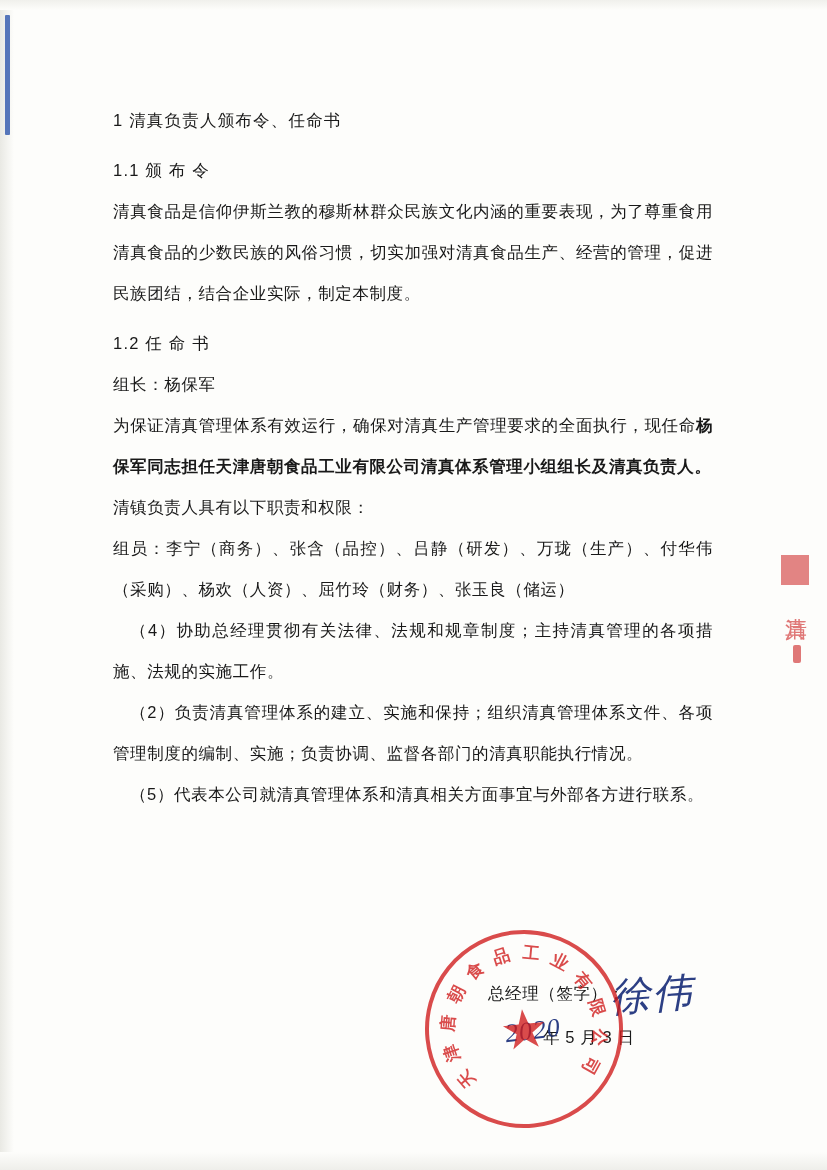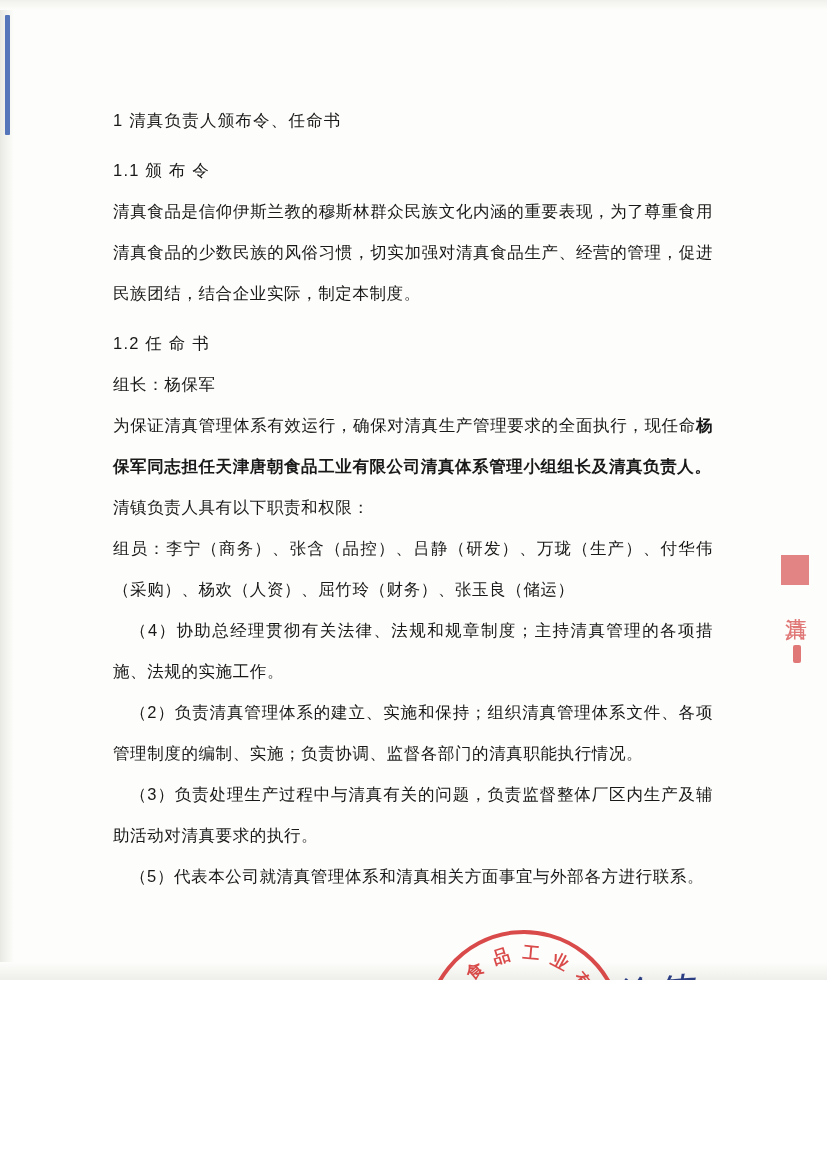--- a/index.html
+++ b/index.html
@@ -9,21 +9,21 @@
   body {
     width: 827px;
     height: 1170px;
     background: #ffffff;
     font-family: "Liberation Sans", sans-serif;
     overflow: hidden;
   }
   #page {
     position: relative;
     width: 827px;
-    height: 980px;
+    height: 1170px;
     background: #fdfdfb;
     overflow: hidden;
   }
   
   .scan-edge-left {
     position: absolute;
     left: 0;
     top: 0;
     width: 14px;
     height: 1170px;
@@ -243,21 +243,20 @@
     <p class="para"><span>为保证清真管理体系有效运行，确保对清真生产管理要求的全面执行，现任命</span><b>杨保军</b><b>同志担任天津唐朝食品工业有限公司清真体系管理小组组长及清真负责人。</b></p>
 
     <p class="para">清镇负责人具有以下职责和权限：</p>
 
     <p class="para">组员：李宁（商务）、张含（品控）、吕静（研发）、万珑（生产）、付华伟（采购）、杨欢（人资）、屈竹玲（财务）、张玉良（储运）</p>
 
     <p class="para indent">（4）协助总经理贯彻有关法律、法规和规章制度；主持清真管理的各项措施、法规的实施工作。</p>
 
     <p class="para indent">（2）负责清真管理体系的建立、实施和保持；组织清真管理体系文件、各项管理制度的编制、实施；负责协调、监督各部门的清真职能执行情况。</p>
 
-    <p class="para indent">（3）负责处理生产过程中与清真有关的问题，负责监督整体厂区内生产及辅助活动对清真要求的执行。</p>
 
 
     <p class="para indent">（5）代表本公司就清真管理体系和清真相关方面事宜与外部各方进行联系。</p>
 
   </div>
 
   <div class="sign-row">
     <span class="sign-line-1">总经理（签字）：</span>
     <span class="sign-line-2">年 5 月 3 日</span>
   </div>

